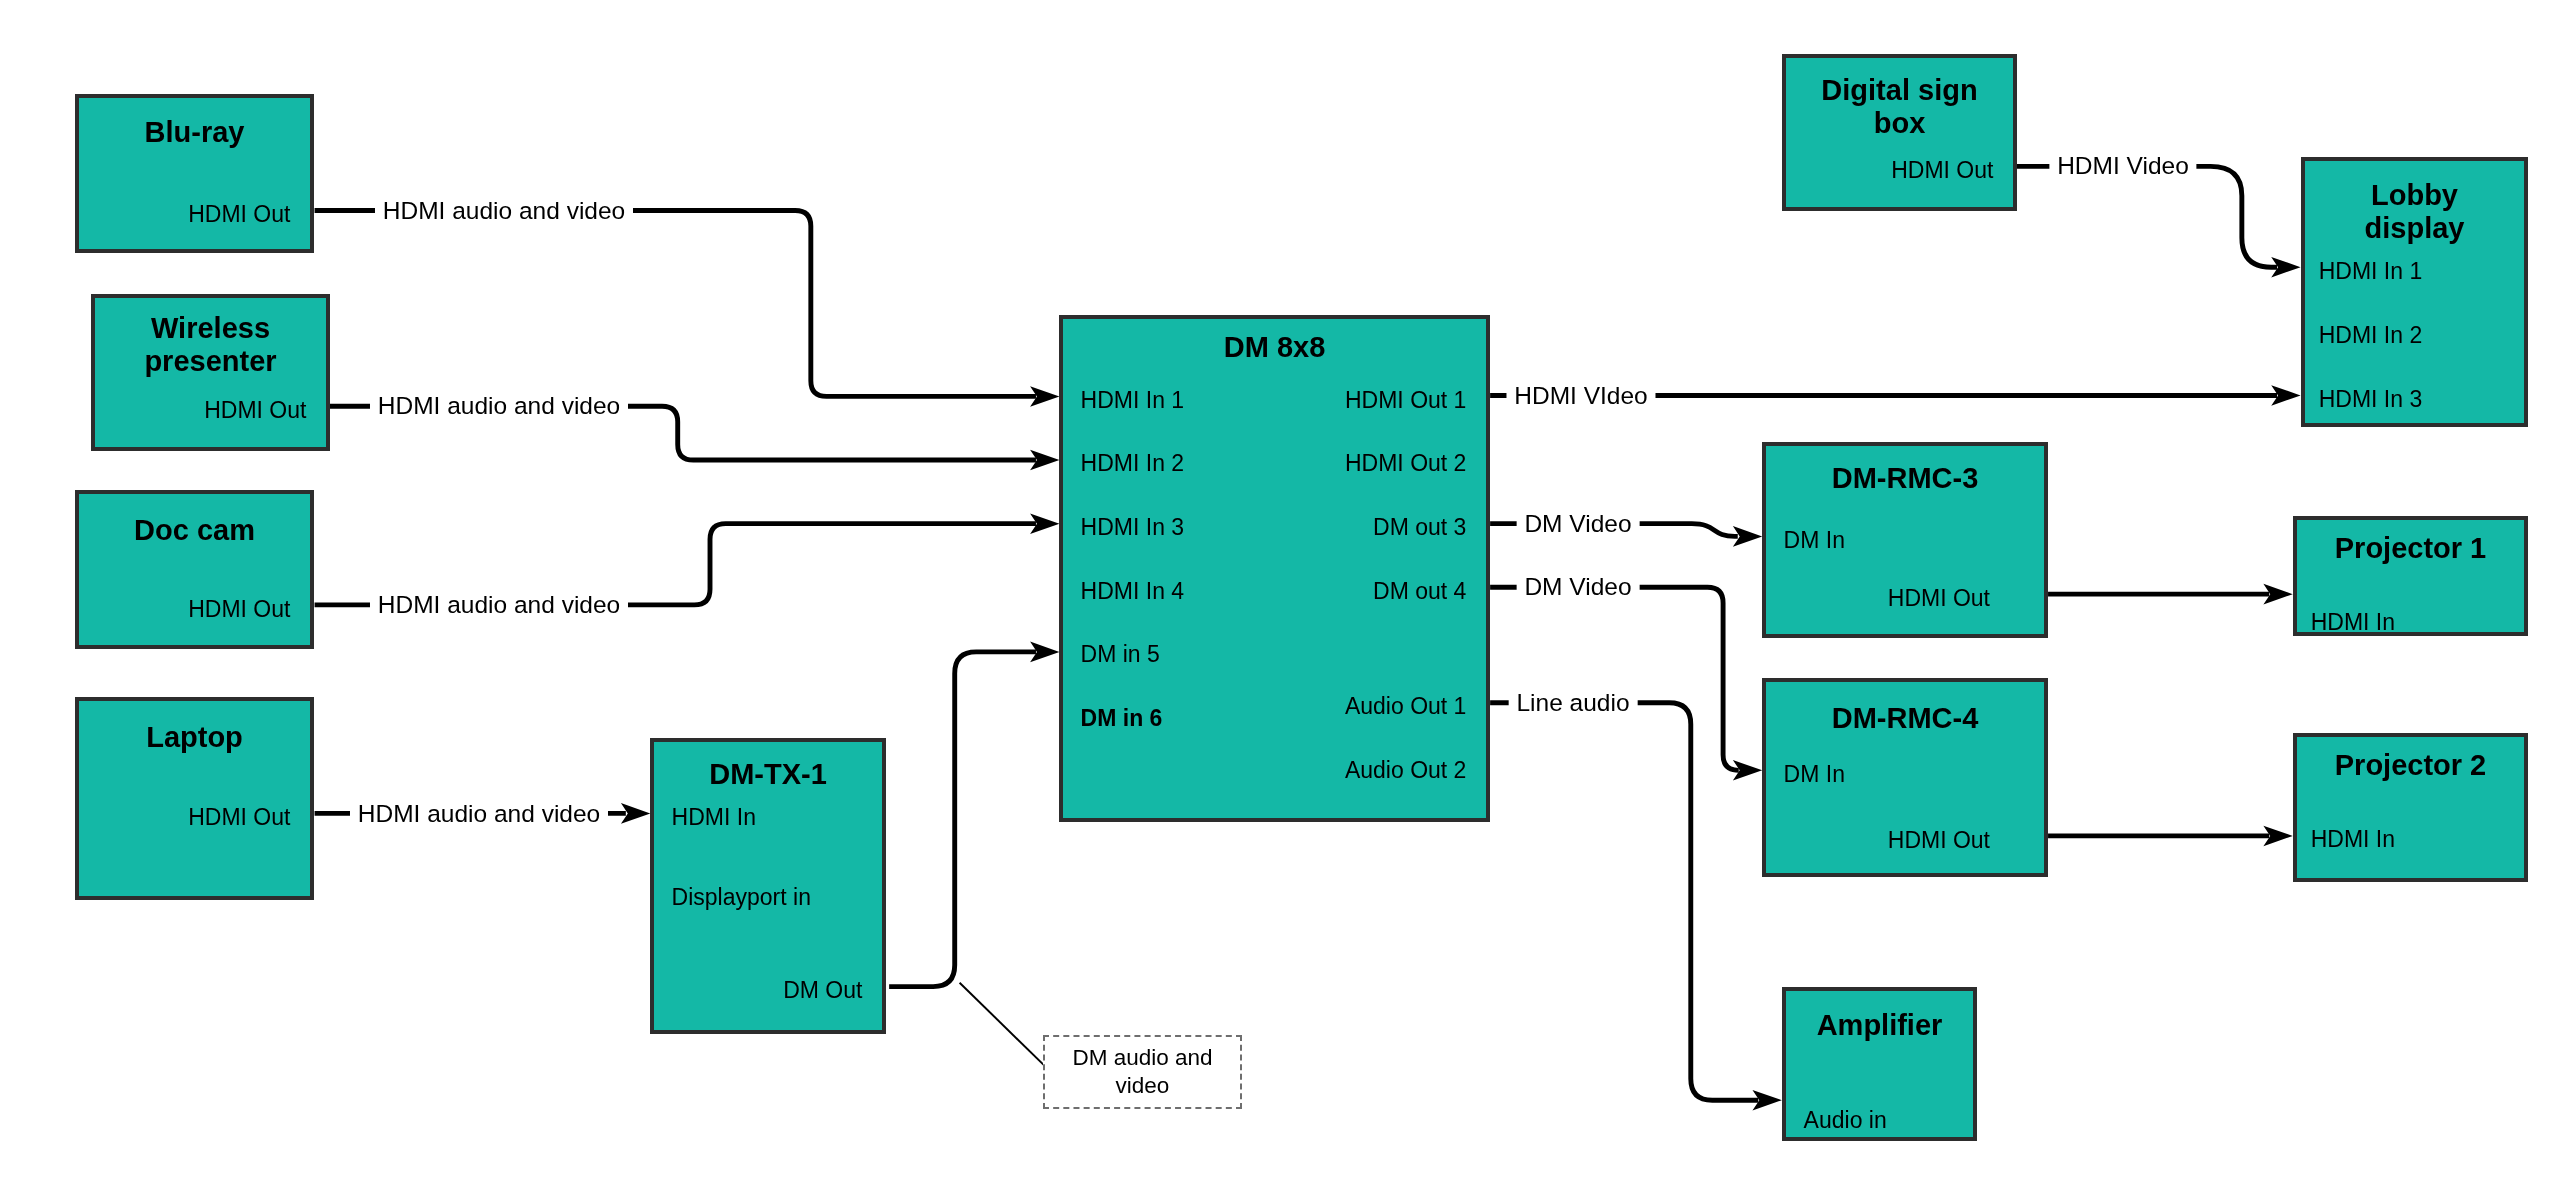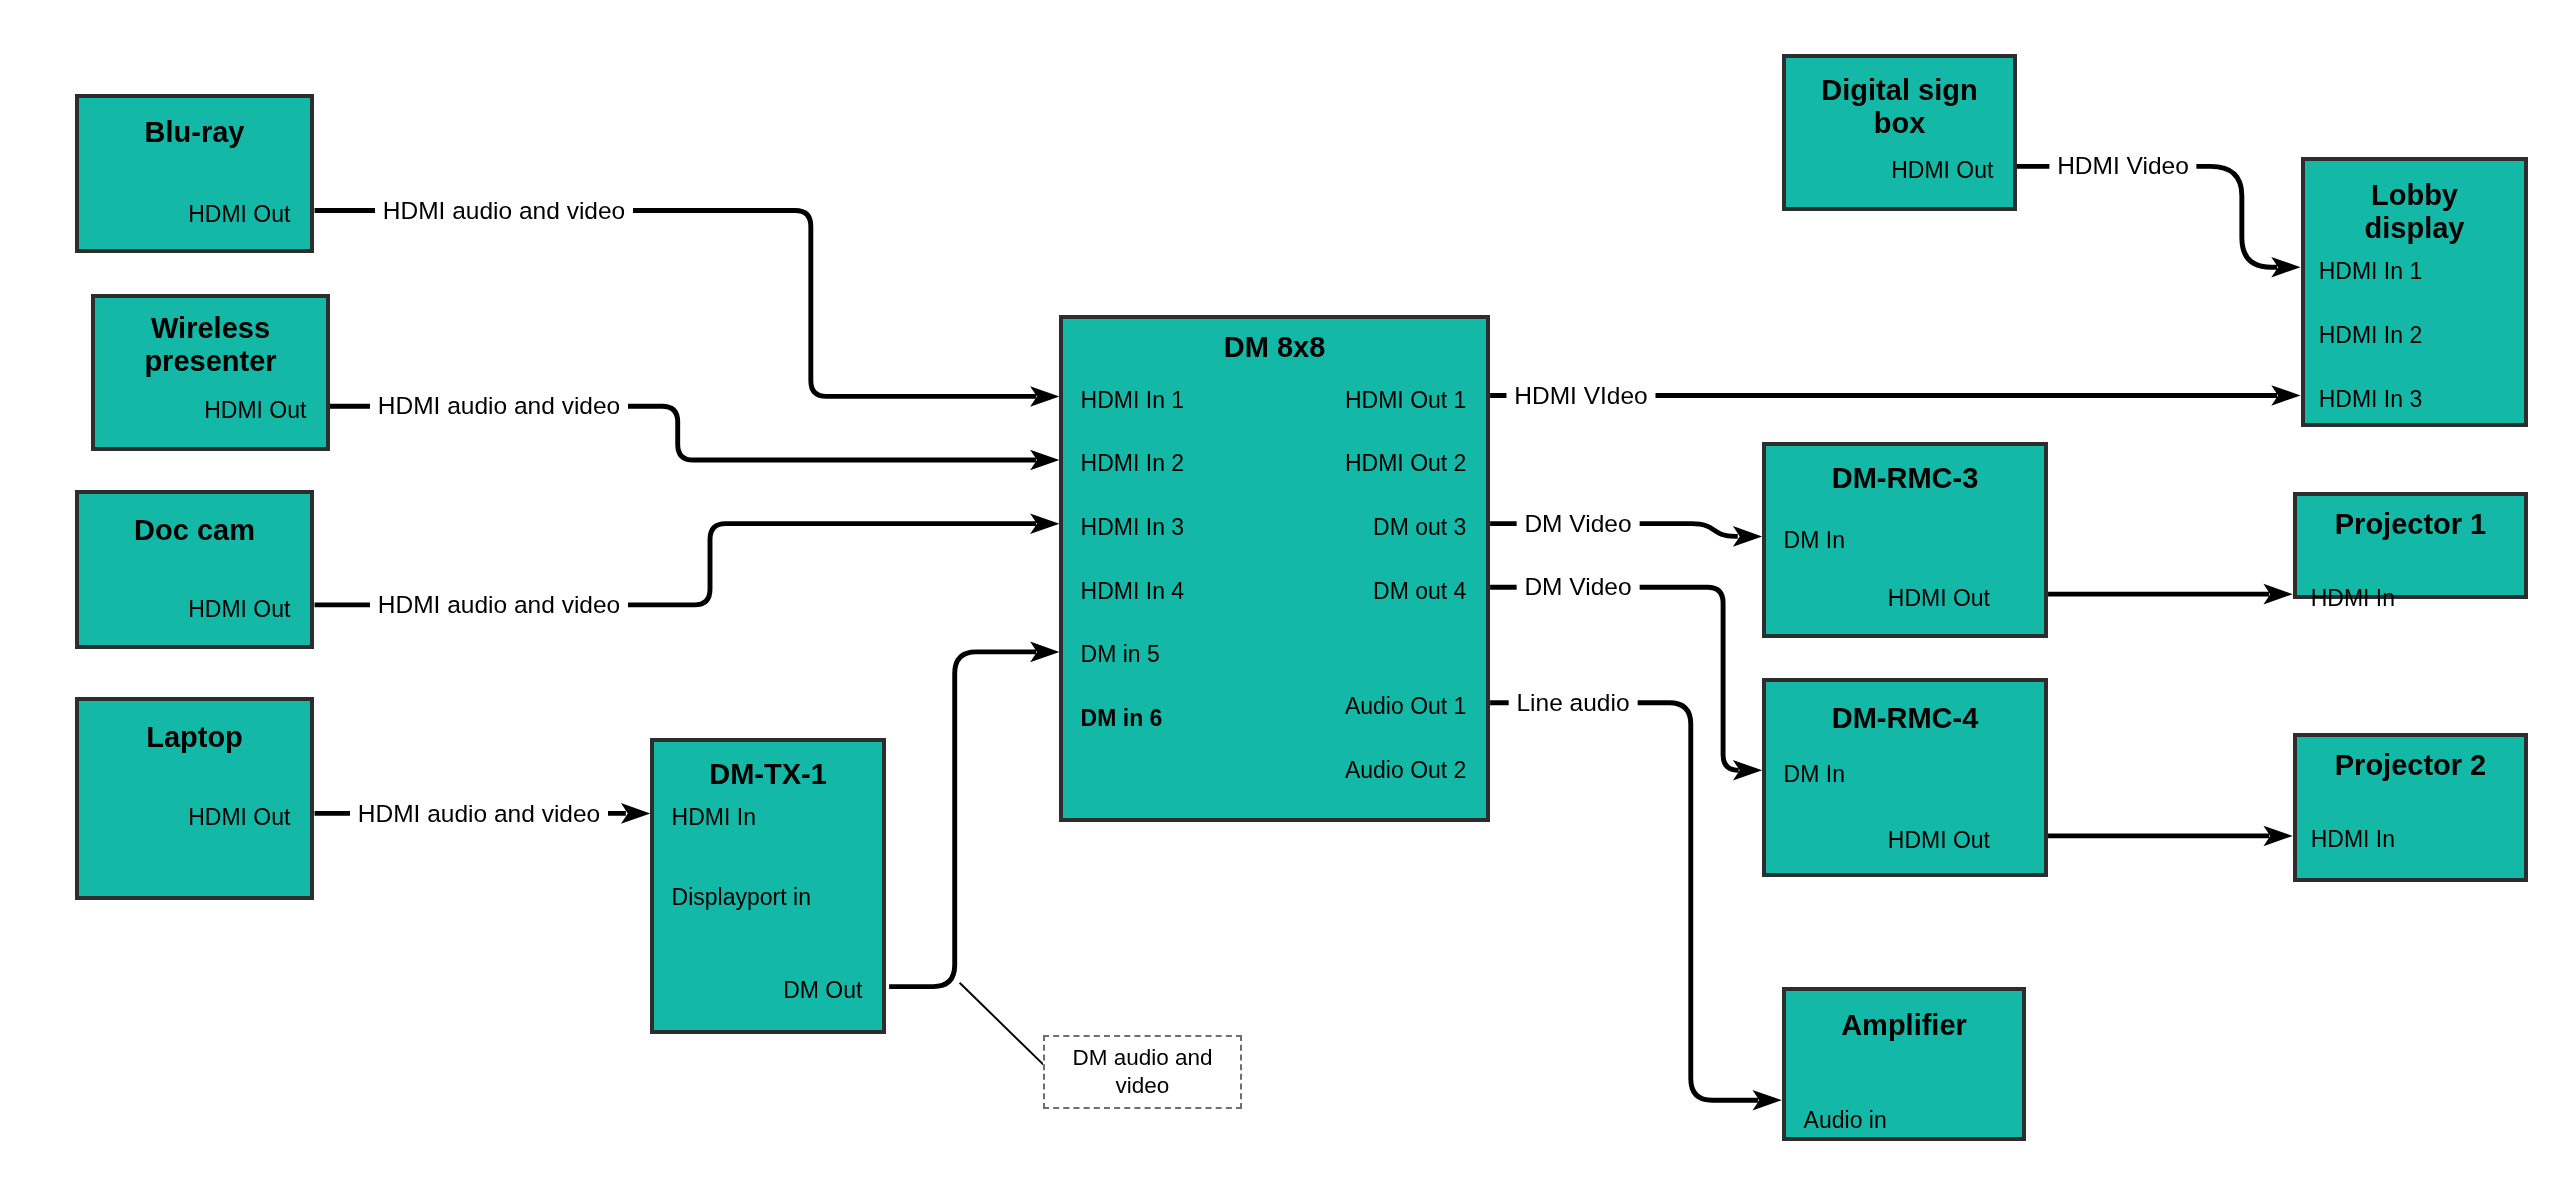--- a/index.html
+++ b/index.html
@@ -143,37 +143,37 @@
     <span class="port pl14" style="top:160px;">HDMI In 2</span>
     <span class="port pl14" style="top:224px;">HDMI In 3</span>
   </div>
 
   <div class="node" style="left:1762px;top:442px;width:286px;height:196px;">
     <span class="title" style="top:16px;">DM-RMC-3</span>
     <span class="port pl" style="top:80px;">DM In</span>
     <span class="port pr55" style="top:138px;">HDMI Out</span>
   </div>
 
-  <div class="node" style="left:2293px;top:492px;width:235px;height:107px;padding-left:35px;">
+  <div class="node" style="left:2293px;top:516px;width:235px;height:120px;padding-left:35px;">
     <span class="title" style="top:11.7px;">Projector 1</span>
     <span class="port pl14" style="top:88px;">HDMI In</span>
   </div>
 
   <div class="node" style="left:1762px;top:678px;width:286px;height:199px;">
     <span class="title" style="top:19.6px;">DM-RMC-4</span>
     <span class="port pl" style="top:78px;">DM In</span>
     <span class="port pr55" style="top:144px;">HDMI Out</span>
   </div>
 
   <div class="node" style="left:2293px;top:733px;width:235px;height:149px;">
     <span class="title" style="top:11.7px;">Projector 2</span>
     <span class="port pl14" style="top:88px;">HDMI In</span>
   </div>
 
-  <div class="node" style="left:1782px;top:987px;width:244px;height:154px;">
+  <div class="node" style="left:1782px;top:987px;width:195px;height:154px;">
     <span class="title" style="top:17.6px;">Amplifier</span>
     <span class="port pl" style="top:99px;margin-top:16px;">Audio in</span>
   </div>
 
   <span class="edge-label" style="left:504px;top:211px;">HDMI audio and video</span>
   <span class="edge-label" style="left:499px;top:406px;">HDMI audio and video</span>
   <span class="edge-label" style="left:499px;top:605px;">HDMI audio and video</span>
   <span class="edge-label" style="left:479px;top:814px;">HDMI audio and video</span>
   <span class="edge-label" style="left:2123px;top:166px;">HDMI Video</span>
   <span class="edge-label" style="left:1581px;top:396px;">HDMI VIdeo</span>

